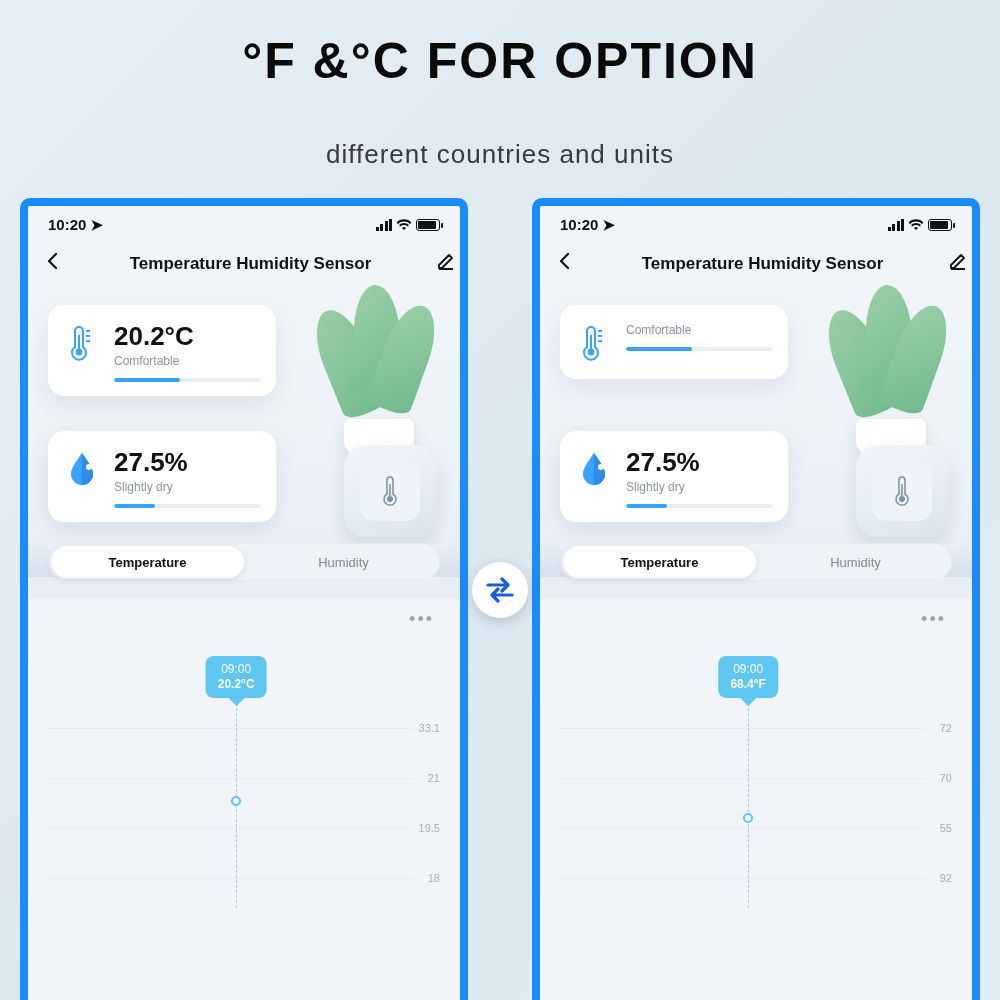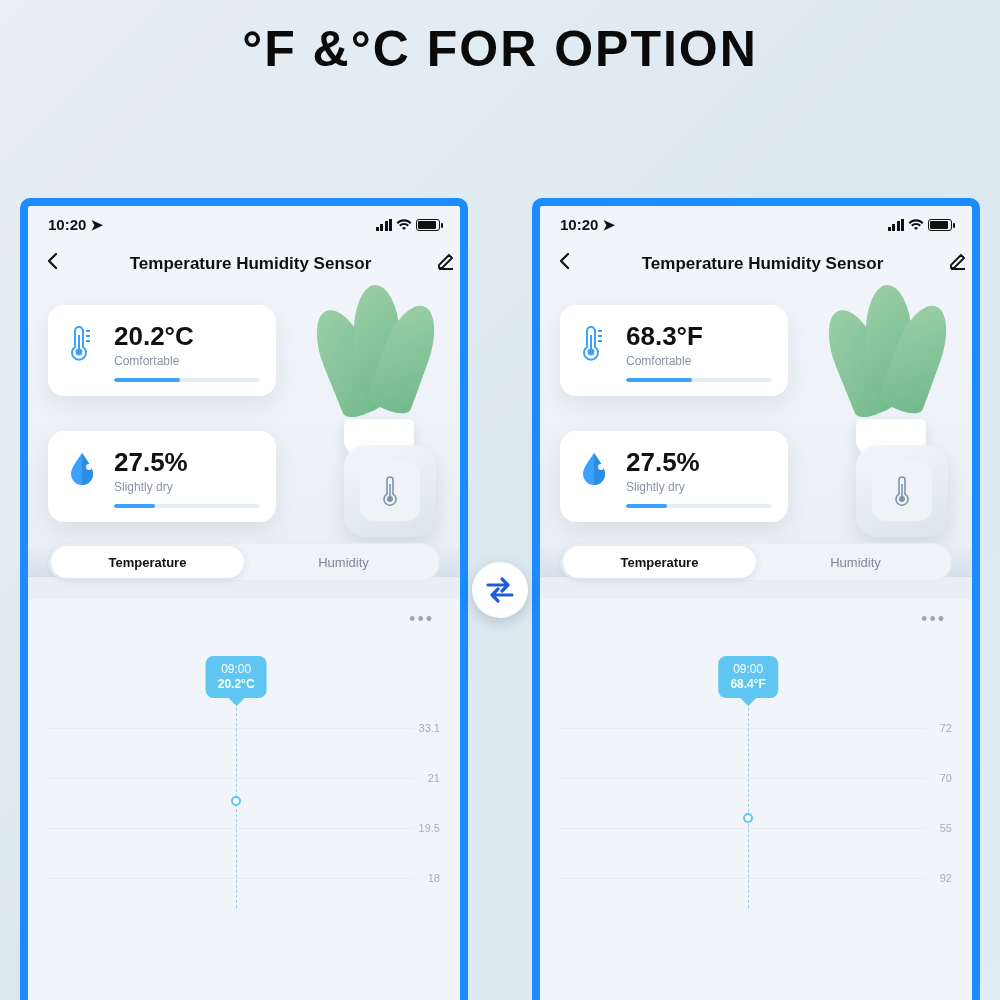--- a/index.html
+++ b/index.html
@@ -10,20 +10,21 @@
     position: relative;
     overflow: hidden;
   }
   .heading {
     text-align: center;
     padding-top: 20px;
     font-size: 50px;
     font-weight: 900;
     letter-spacing: 2px;
     color: #0a0a0a;
+    margin-top: 12px;
   }
   .subheading {
     text-align: center;
     margin-top: 12px;
     font-size: 26px;
     color: #3a3a3a;
     line-height: 1.35;
     letter-spacing: 1px;
   }
   .phones {
@@ -188,20 +189,21 @@
   .batt { width:24px; height:12px; border:1.5px solid #111; border-radius:3px; position:relative; }
   .batt::after{content:"";position:absolute;right:-4px;top:3px;width:2px;height:5px;background:#111;border-radius:1px;}
   .batt i{position:absolute;left:1px;top:1px;bottom:1px;width:80%;background:#111;border-radius:1px;}
 </style>
 </head>
 <body>
 
 <div class="heading">°F &amp;°C FOR OPTION</div>
 <div class="subheading">
   <br>
+  <span>different countries and units</span>
 </div>
 
 <div class="phones">
 
   <div class="phone">
     <div class="statusbar">
       <span><span>10:20</span> <span>➤</span></span>
       <span class="status-right">
         <span class="signal">
             <span></span>
@@ -355,21 +357,20 @@
           <svg width="30" height="40" viewBox="0 0 30 40">
               <path d="M12 4 A4 4 0 0 1 16 8 V24 A7 7 0 1 1 8 24 V8 A4 4 0 0 1 12 4 Z" fill="none" stroke="#3aa1ff" stroke-width="2"></path>
               <circle cx="12" cy="29" r="3.4" fill="#3aa1ff"></circle>
               <rect x="11" y="12" width="2" height="16" fill="#3aa1ff"></rect>
               <line x1="19" y1="8" x2="23" y2="8" stroke="#3aa1ff" stroke-width="2"></line>
               <line x1="19" y1="13" x2="23" y2="13" stroke="#3aa1ff" stroke-width="2"></line>
               <line x1="19" y1="18" x2="23" y2="18" stroke="#3aa1ff" stroke-width="2"></line>
             </svg>
         </div>
         <div class="card-body">
-          <div class="card-value">68.3°F</div>
           <div class="card-status">Comfortable</div>
           <div class="card-bar" style="--fill:45%;--col:#3aa1ff"></div>
         </div>
       </div>
       <div class="card hum">
         <div class="card-icon">
           <svg width="32" height="38" viewBox="0 0 32 38">
               <path d="M16 3 C22 12 27 18 27 24 A11 11 0 0 1 5 24 C5 18 10 12 16 3 Z" fill="#3aa1ff"></path>
               <path d="M16 3 C22 12 27 18 27 24 A11 11 0 0 1 16 35 Z" fill="#2b8de6"></path>
               <circle cx="23" cy="17" r="3" fill="#fff"></circle>

